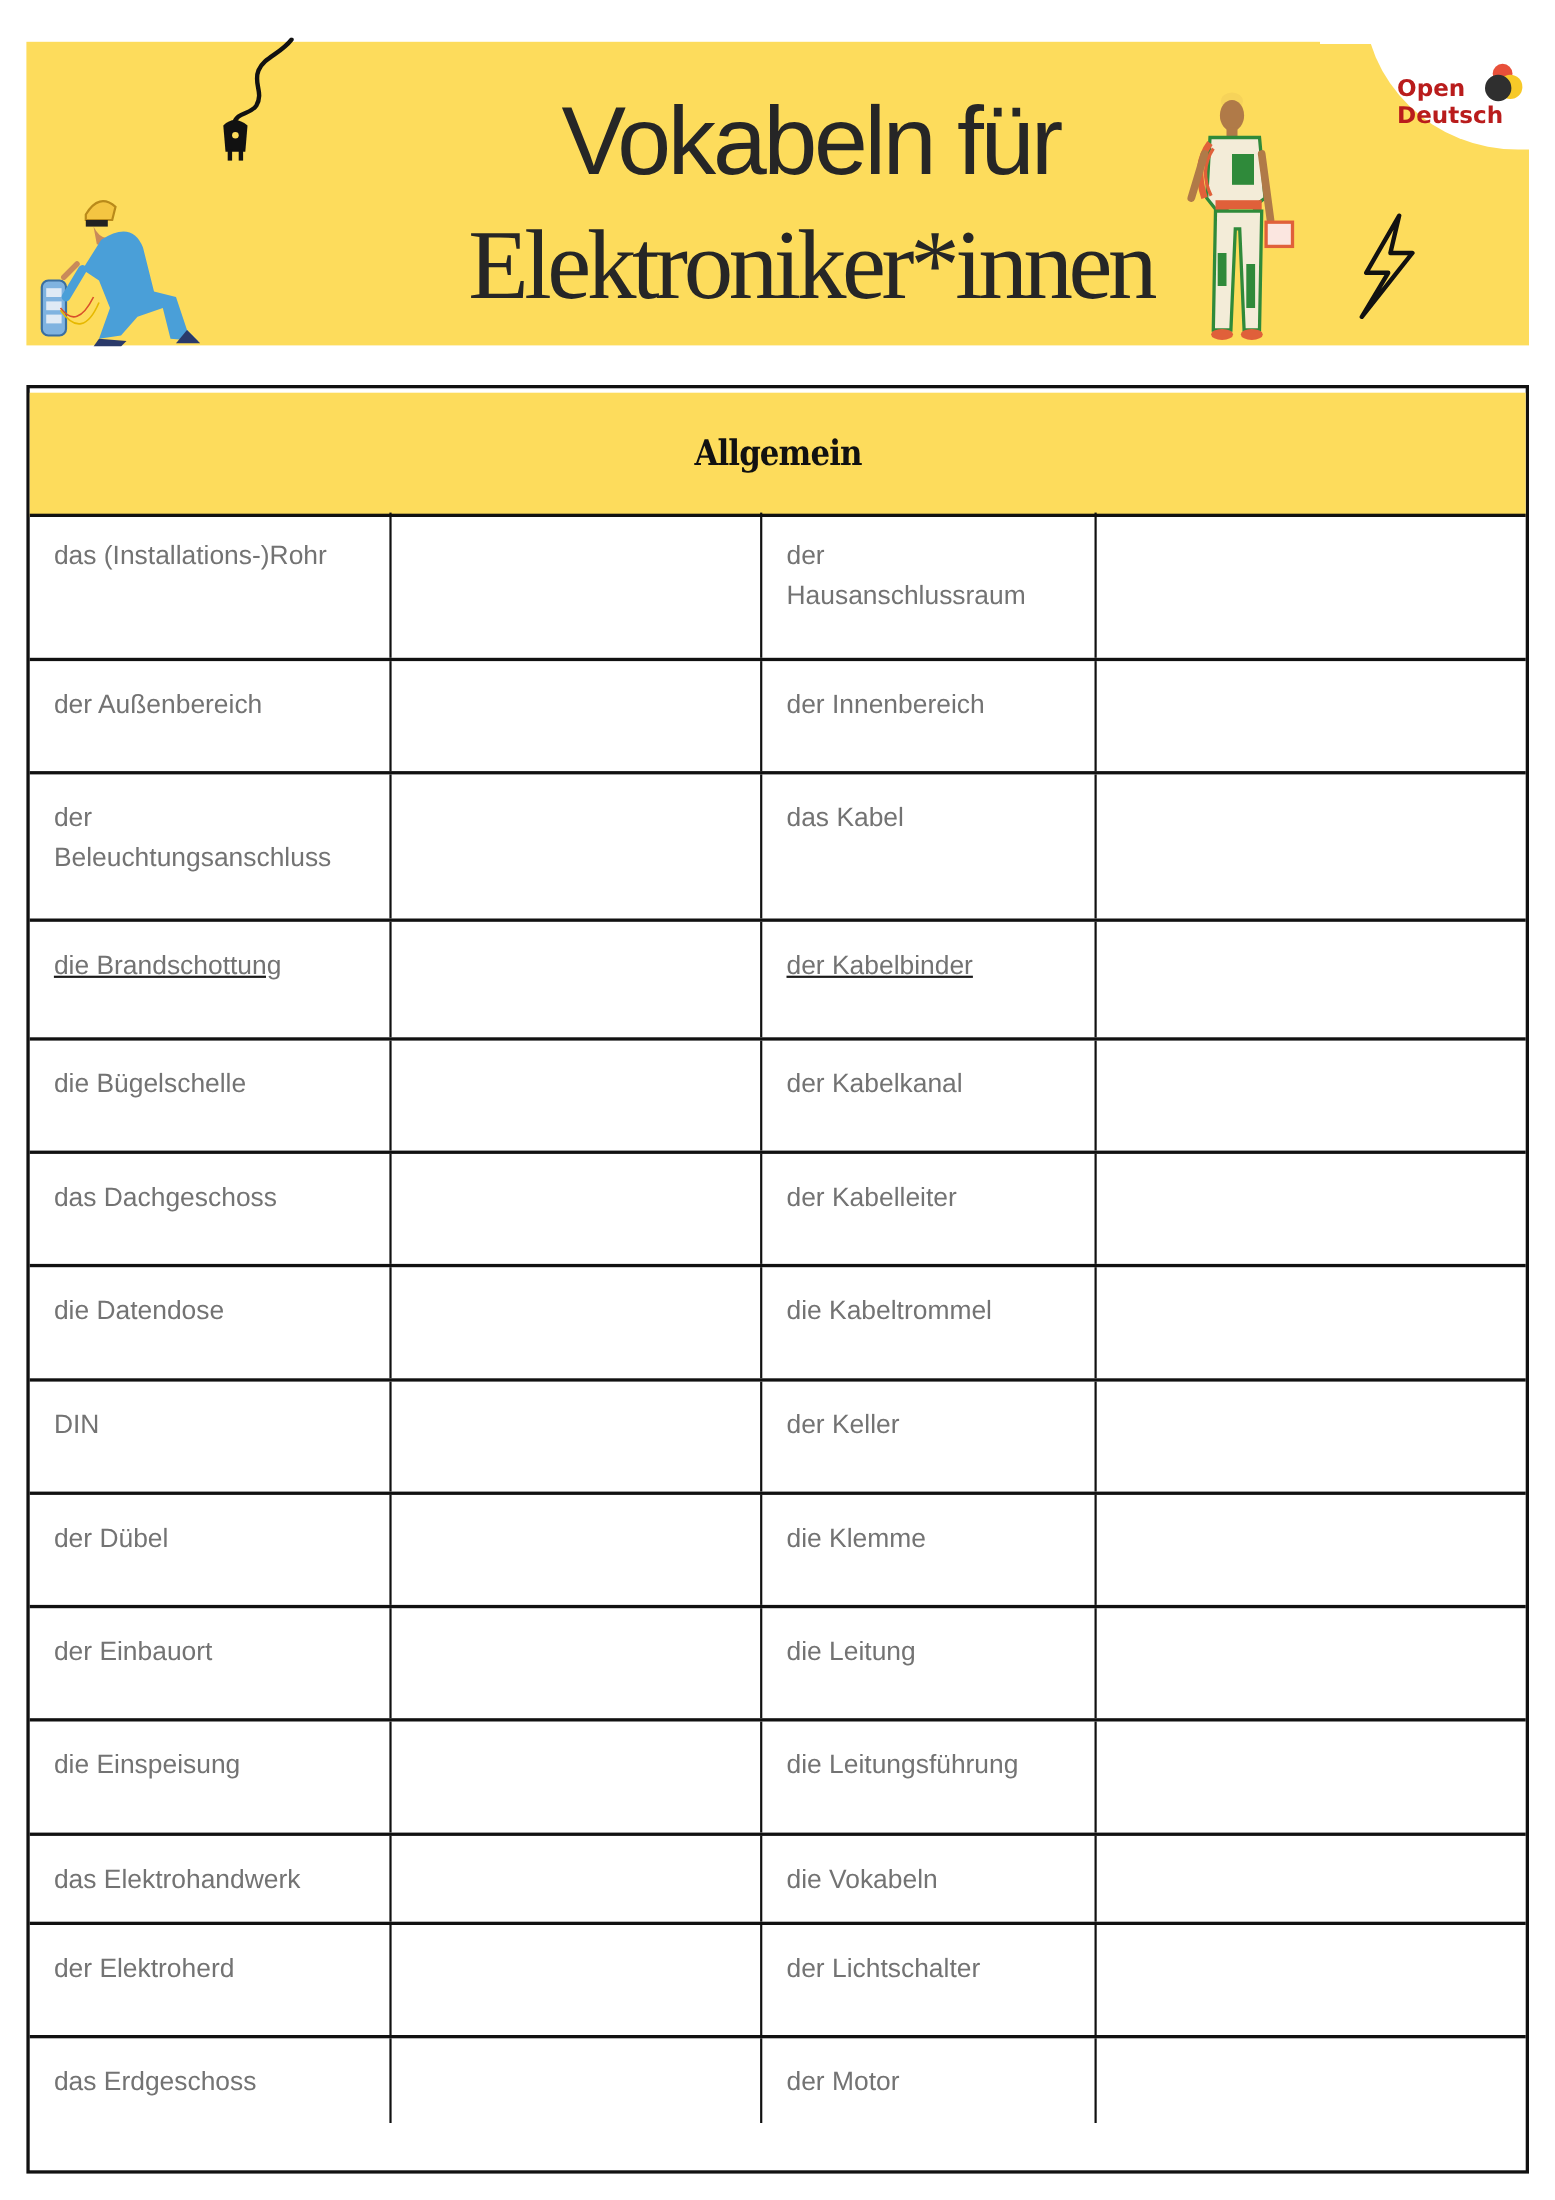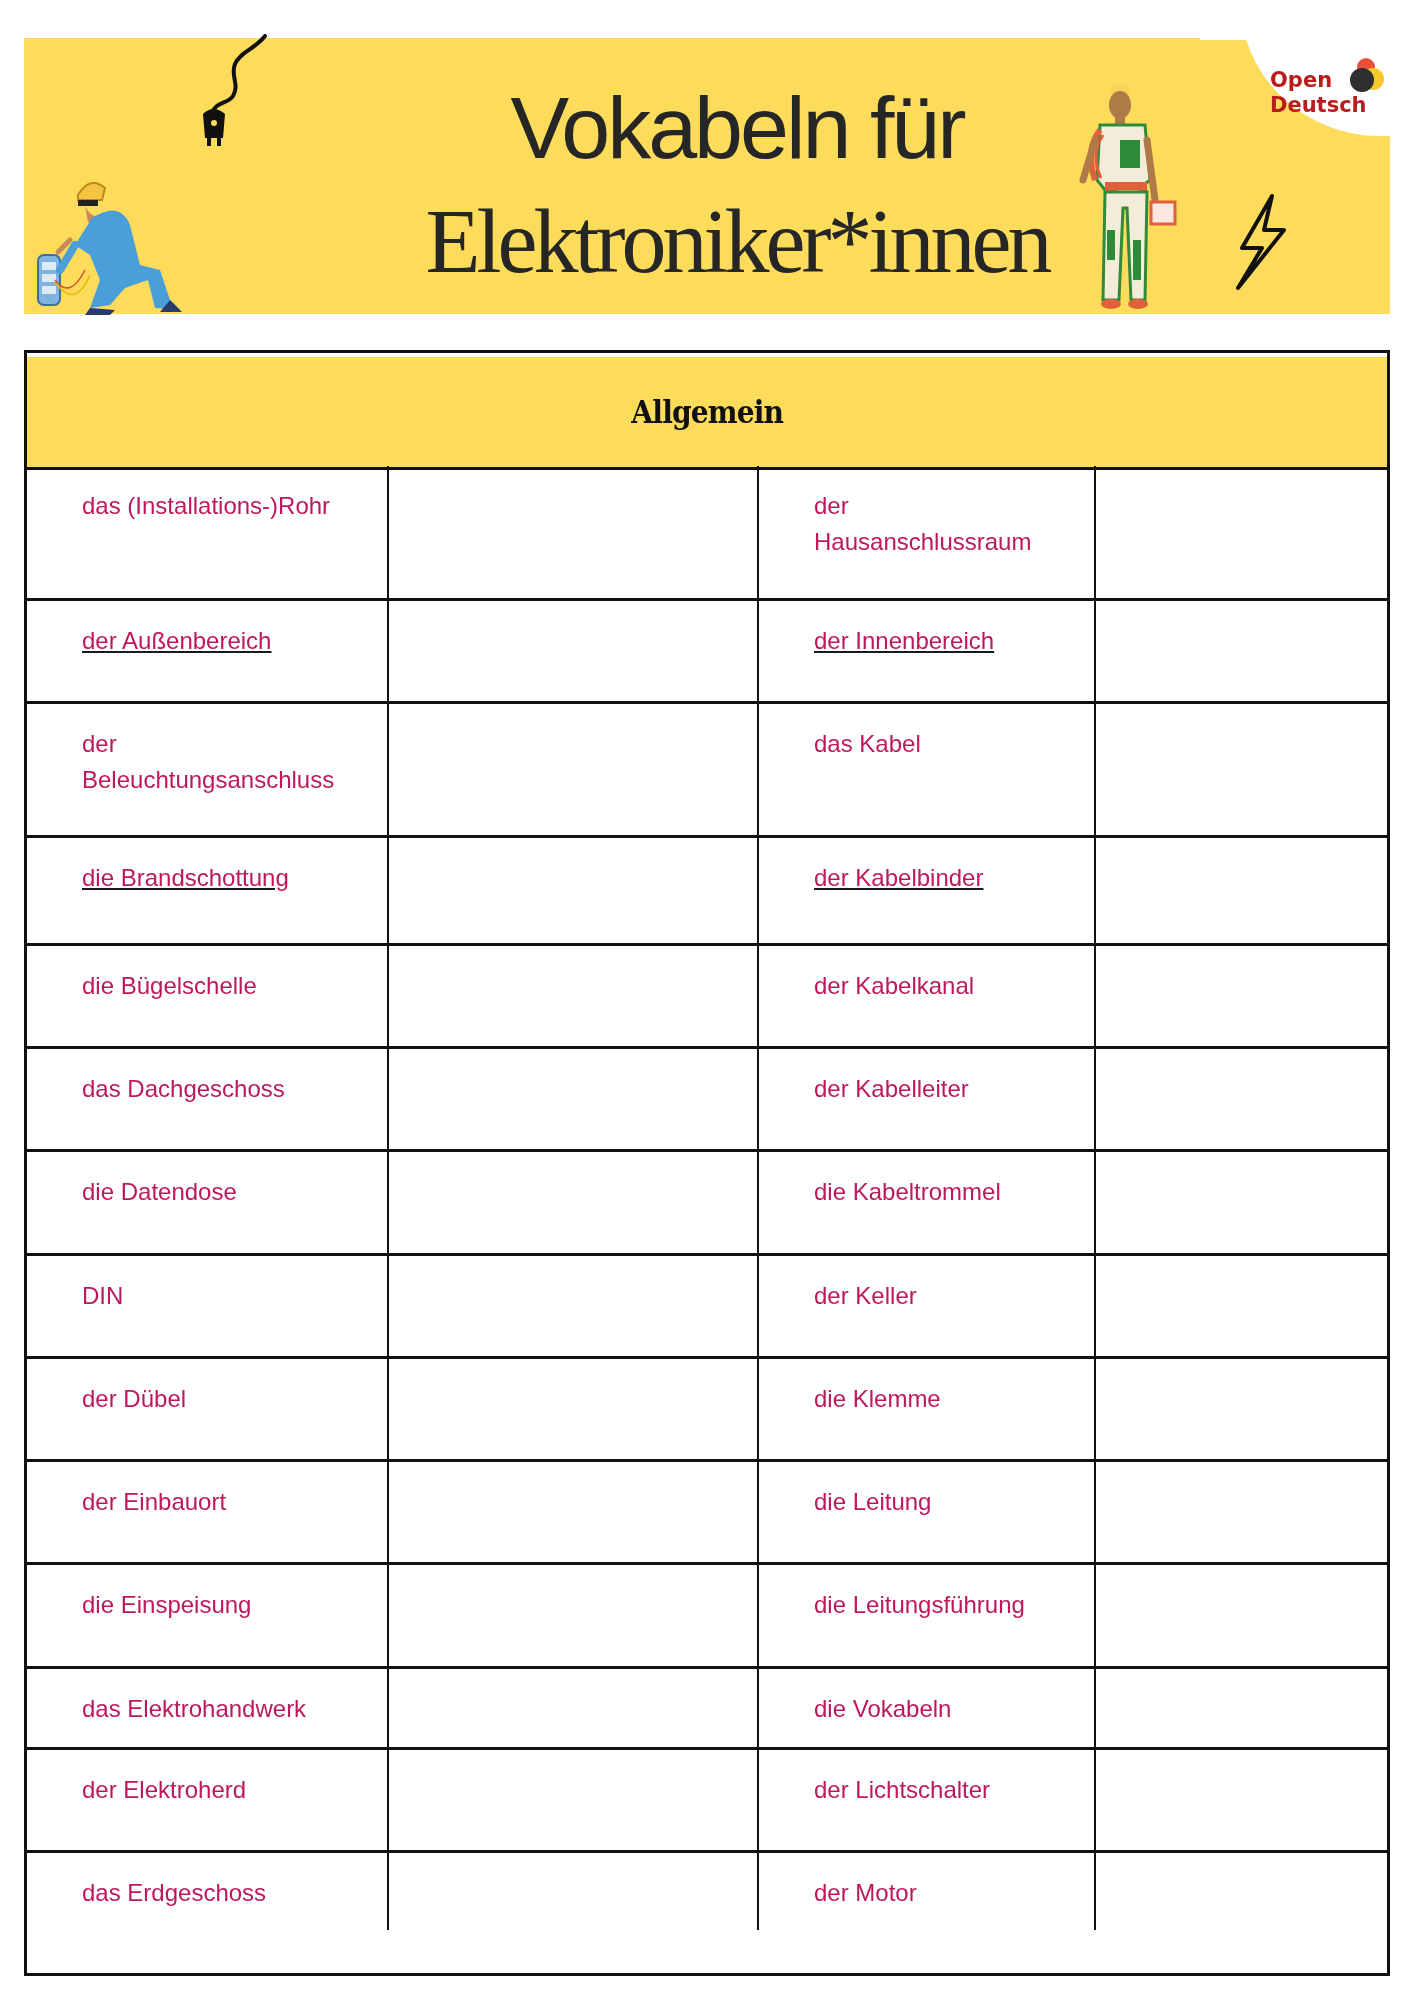--- a/index.html
+++ b/index.html
@@ -137,23 +137,22 @@
       border-bottom: 3px solid #111111;
     }
     .row:last-child { border-bottom: none; }
     .cell {
       box-sizing: border-box;
       border-right: 2px solid #111111;
       padding: 22px 16px 0 22px;
       font-family: "Liberation Sans", sans-serif;
       font-size: 24px;
       line-height: 36px;
-      color: #be185d;
+      color: #737373;
       letter-spacing: 0px;
-      margin-left: 33px;
     }
     .cell:last-child { border-right: none; }
     .c1 { width: 329px; }
     .c2 { width: 337px; }
     .c3 { width: 304px; }
     .c4 { flex: 1; }
     .cell .wrap-word { display: block; }
   </style>
 </head>
 <body>
@@ -231,21 +230,21 @@
   <div class="rows">
     <div class="row" style="height:135px;">
       <div class="cell c1">das (Installations-)Rohr</div>
       <div class="cell c2"></div>
       <div class="cell c3">
         <span class="wrap-word">der</span>
         <span class="wrap-word">Hausanschlussraum</span>
       </div>
       <div class="cell c4"></div>
     </div>
-    <div class="row" style="height:103px;text-decoration:underline;">
+    <div class="row" style="height:103px;">
       <div class="cell c1">der Außenbereich</div>
       <div class="cell c2"></div>
       <div class="cell c3">der Innenbereich</div>
       <div class="cell c4"></div>
     </div>
     <div class="row" style="height:134px;">
       <div class="cell c1">
         <span class="wrap-word">der</span>
         <span class="wrap-word">Beleuchtungsanschluss</span>
       </div>

